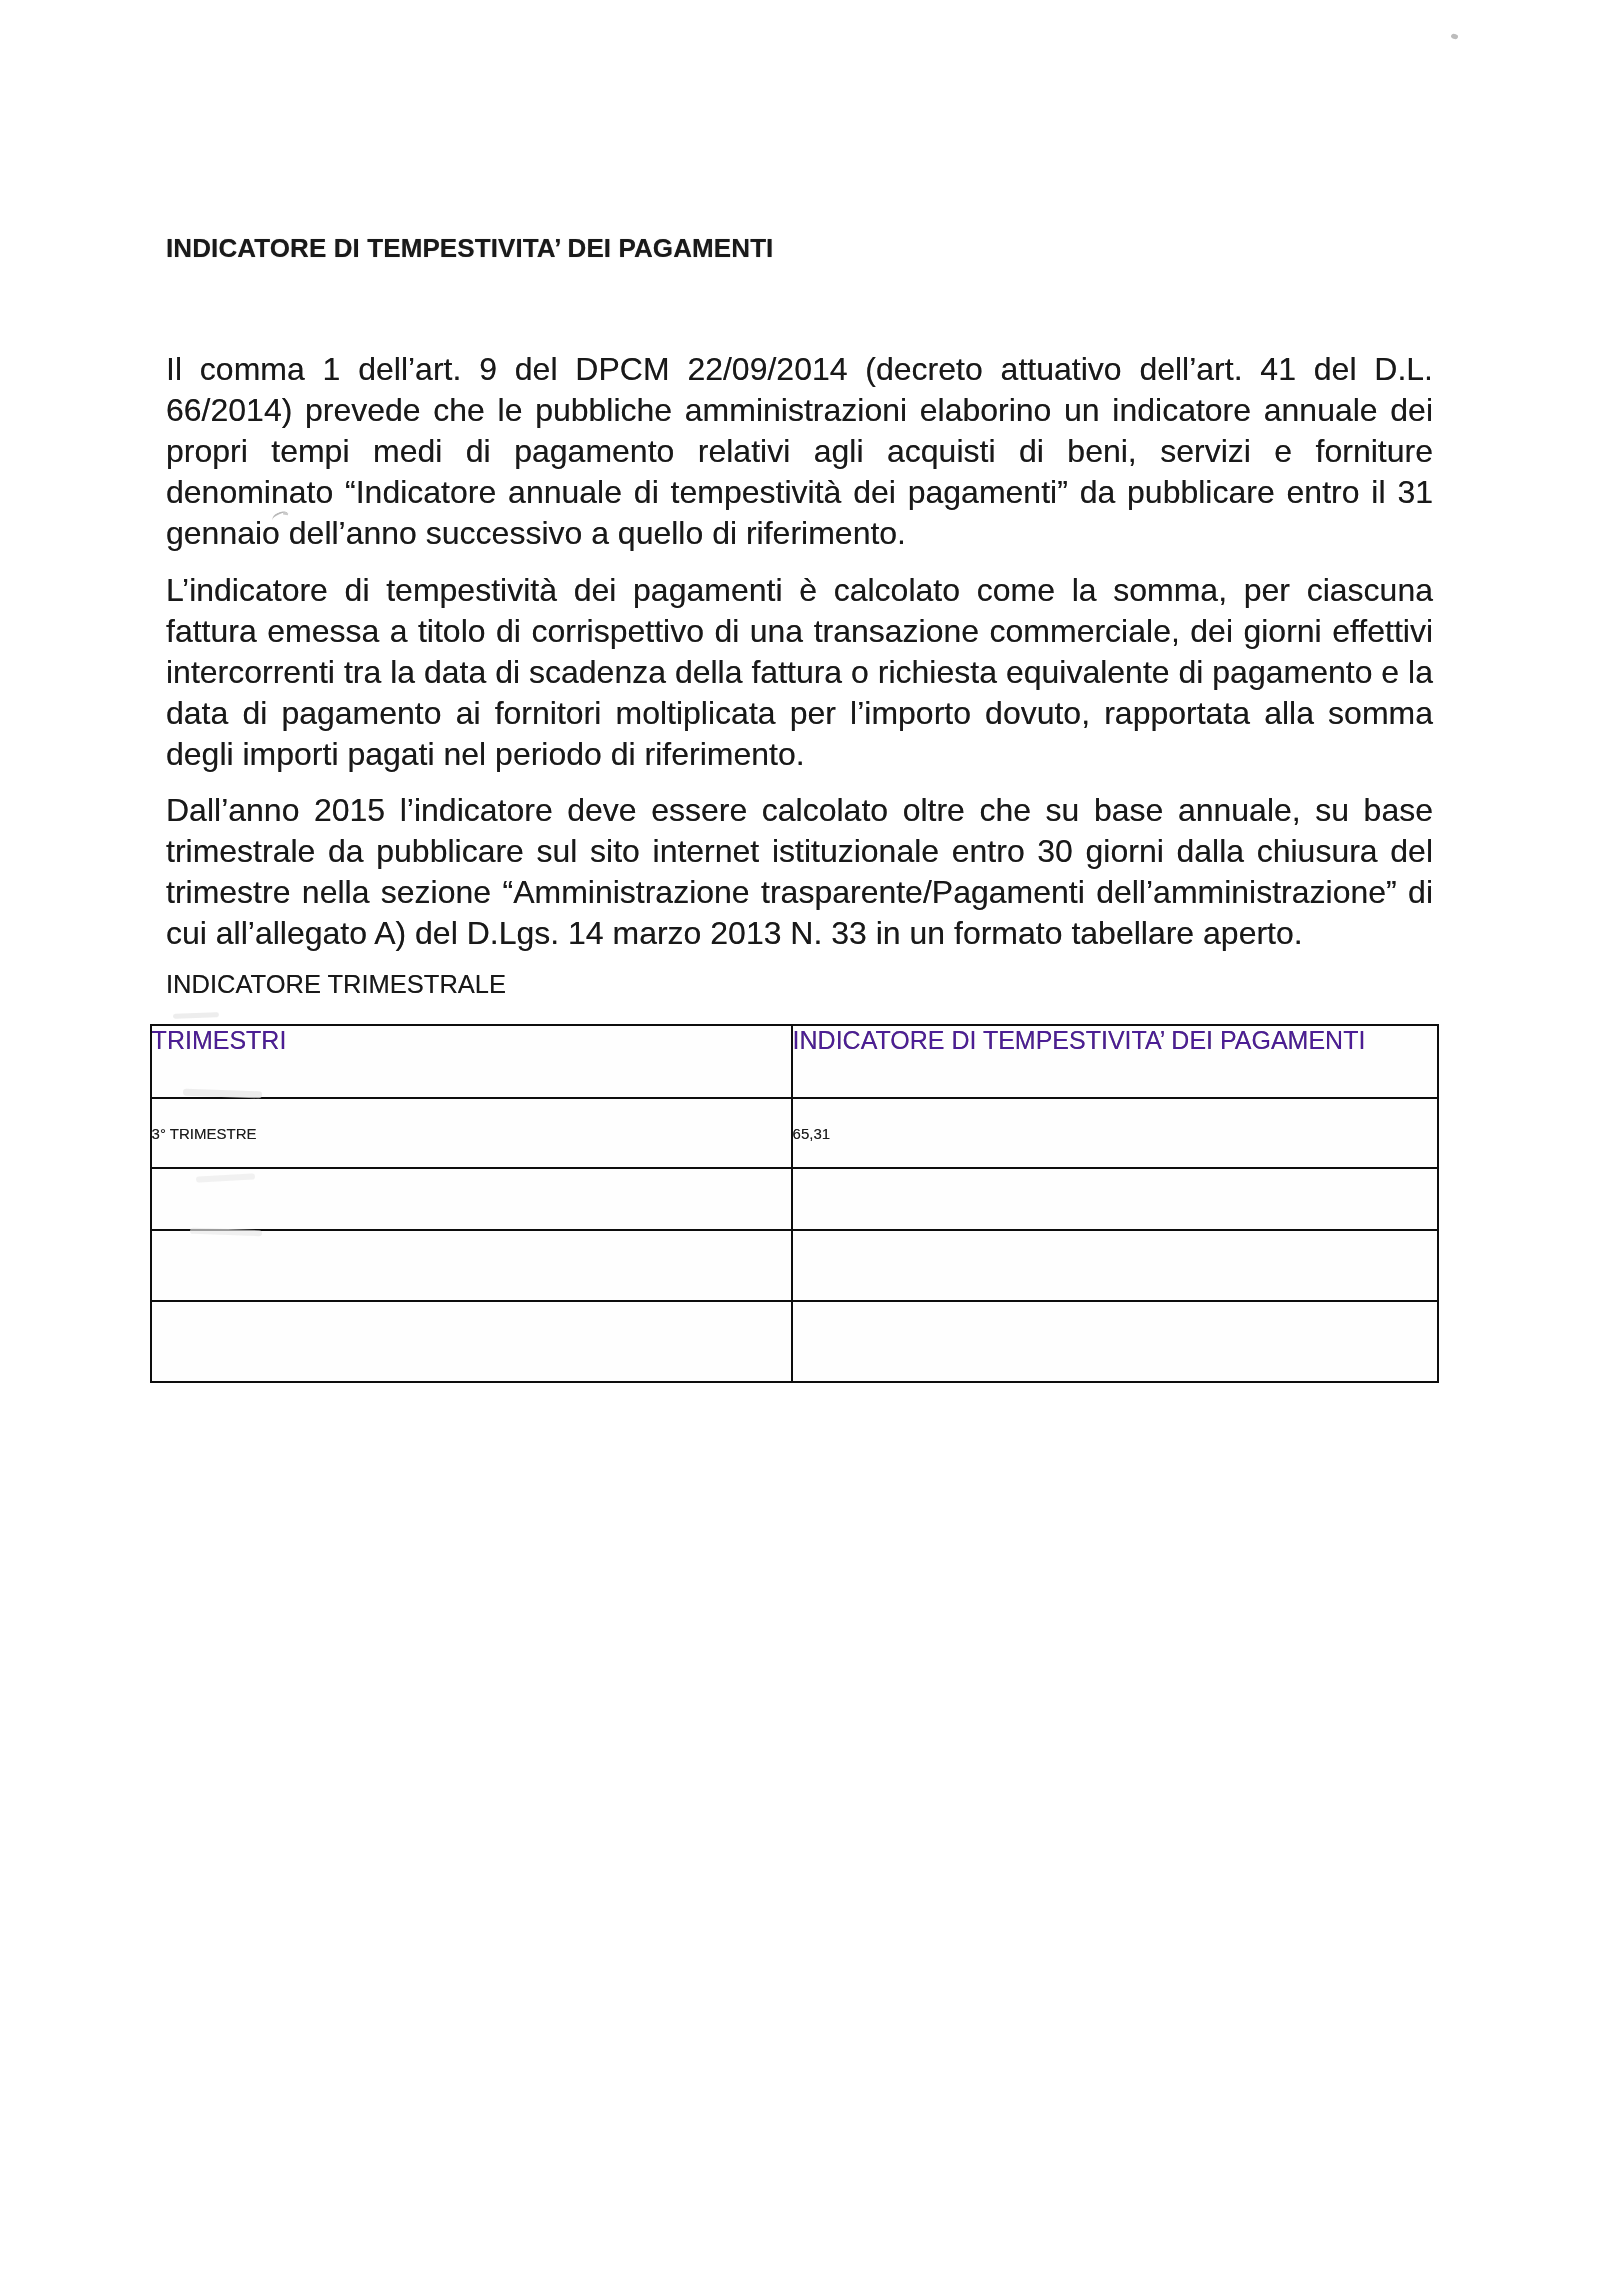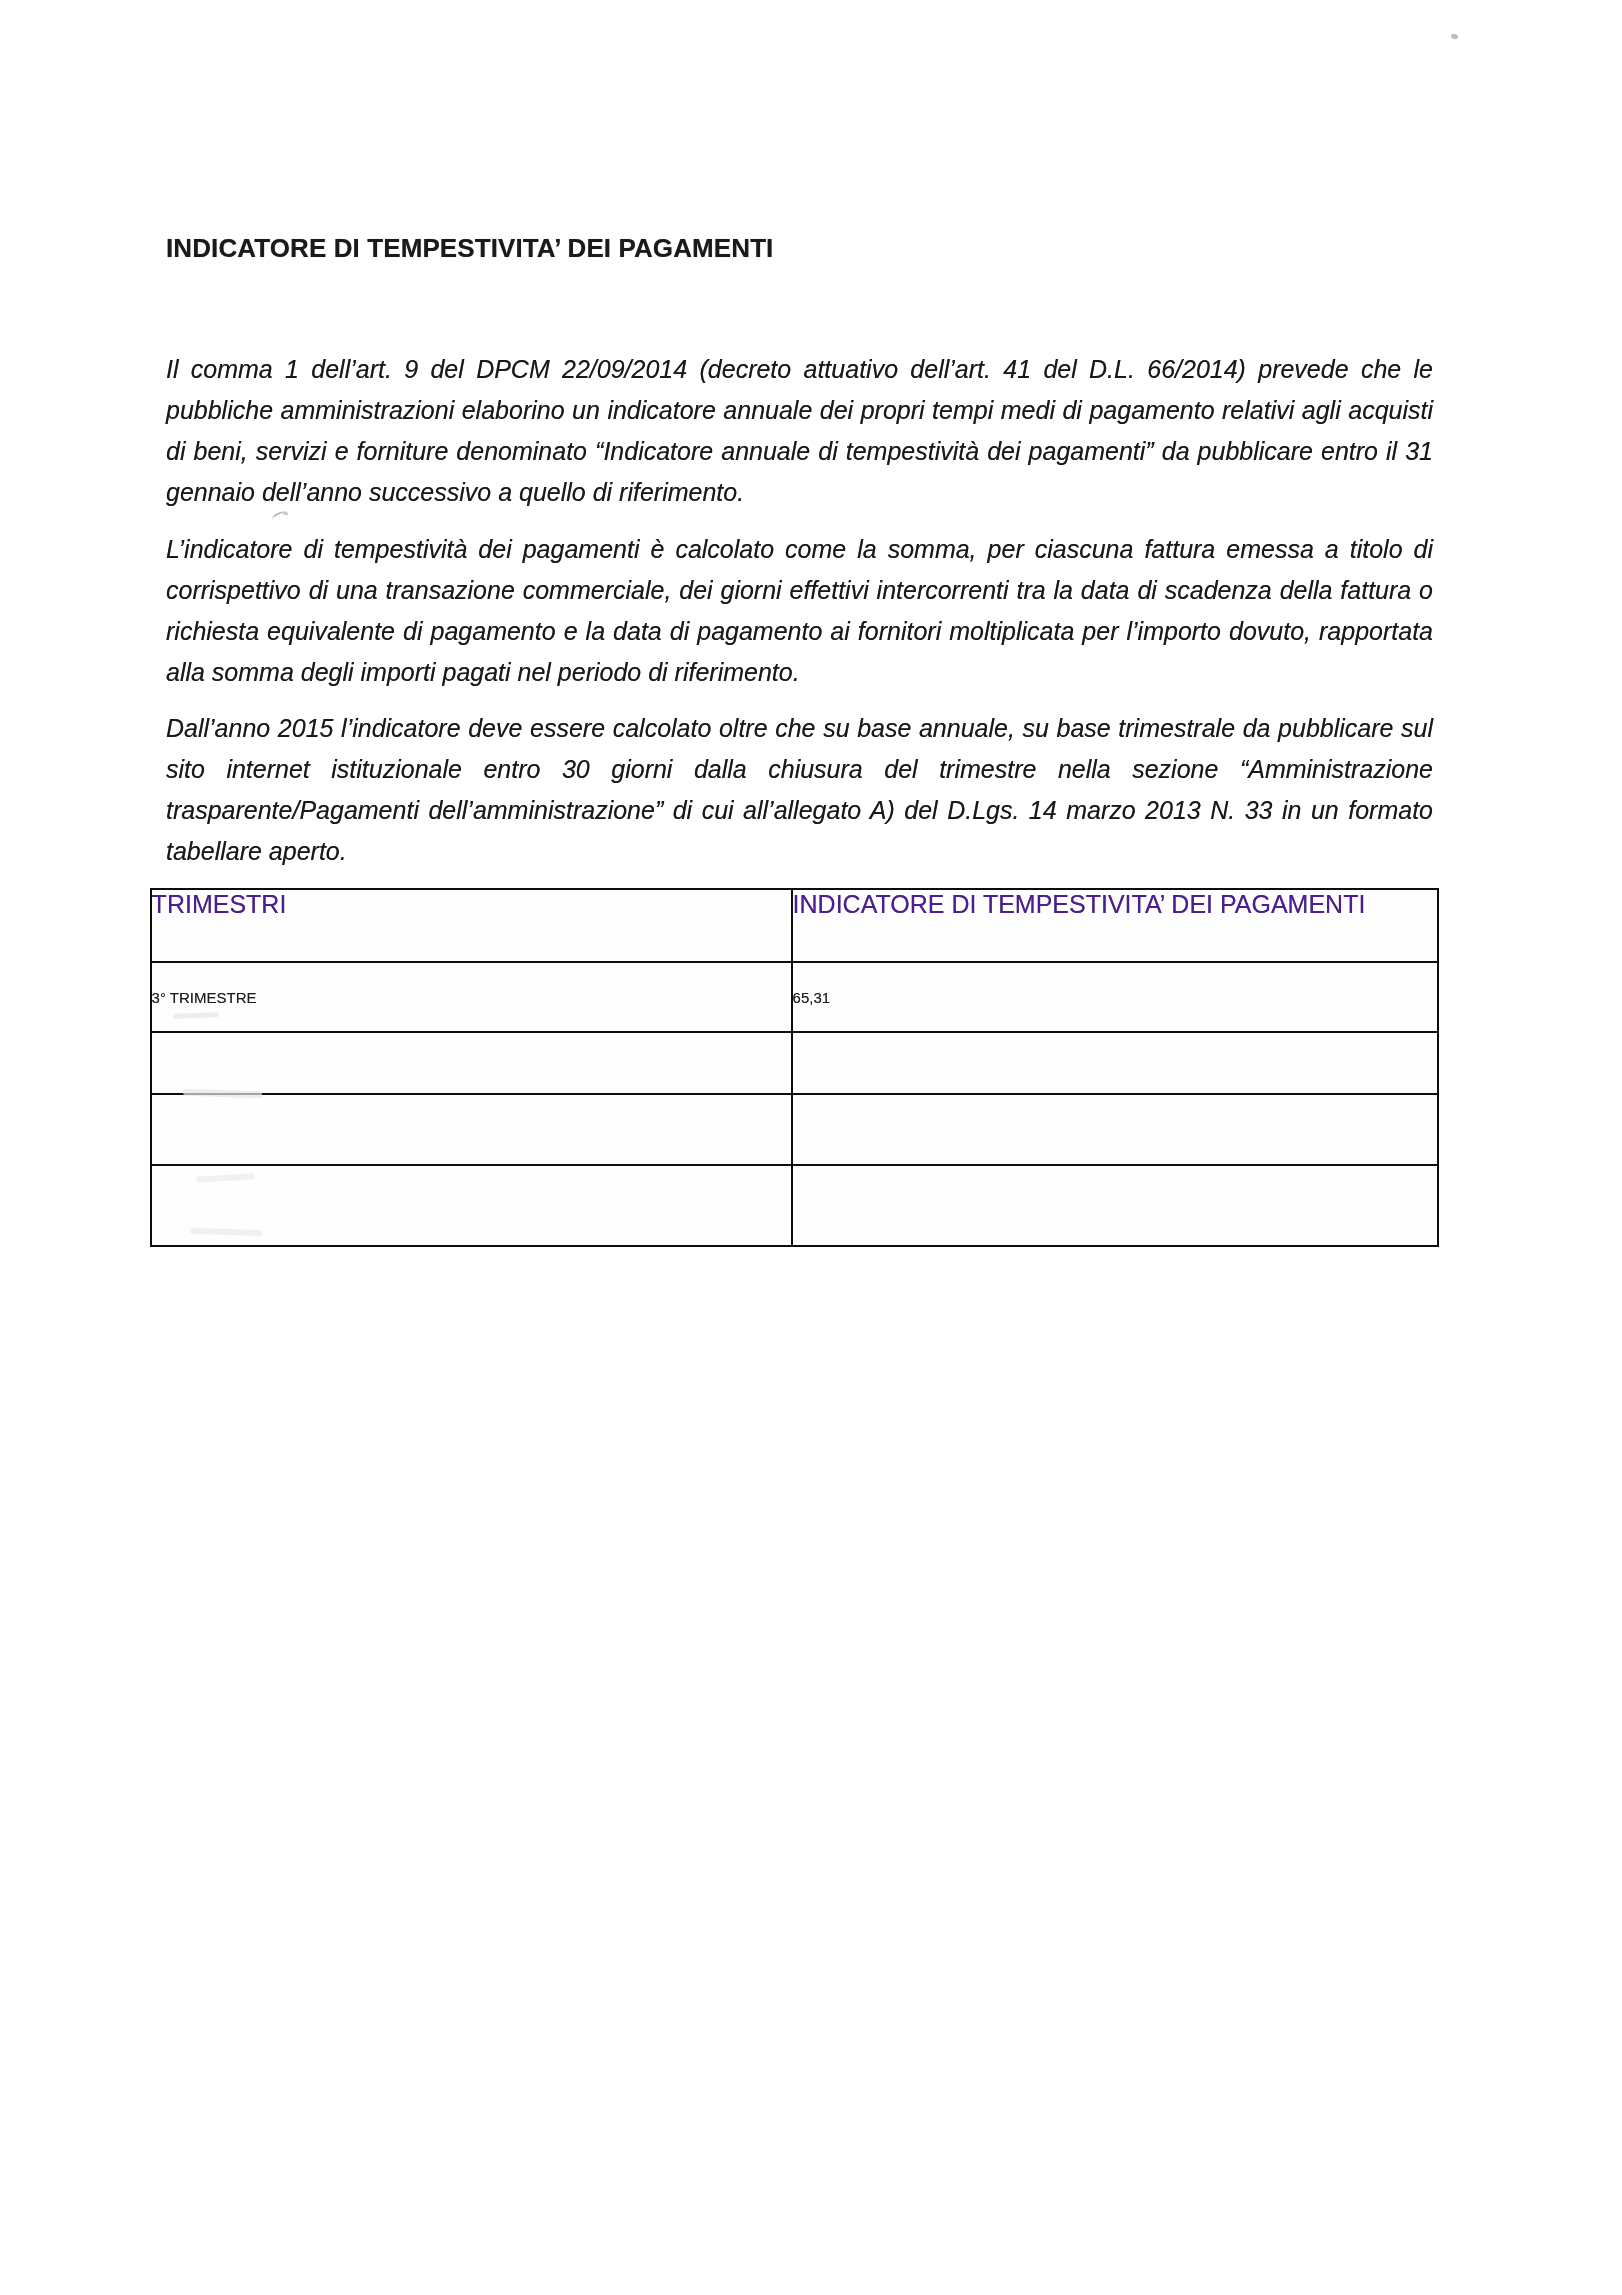--- a/index.html
+++ b/index.html
@@ -25,26 +25,25 @@
   .doc-title {
     margin: 0;
     font-size: 26px;
     font-weight: bold;
     letter-spacing: 0.1px;
     color: #1a1a1a;
     text-shadow: 0 0 0.7px rgba(25,25,25,0.55);
   }
   .para {
     margin: 0 0 15.7px 0;
-    font-size: 25px;
+    font-size: 32px;
     line-height: 41px;
     text-align: justify;
     color: #191919;
     text-shadow: 0 0 0.4px rgba(25,25,25,0.6);
-    font-style: italic;
   }
   .para.first {
     margin-top: 85px;
   }
   .section-heading {
     margin: 7.9px 0 25px 0;
     font-size: 25.5px;
     font-weight: normal;
     color: #191919;
     text-shadow: 0 0 0.5px rgba(25,25,25,0.6);
@@ -153,20 +152,21 @@
   <div class="content">
 
     <h1 class="doc-title">INDICATORE DI TEMPESTIVITA’ DEI PAGAMENTI</h1>
 
     <p class="para first">Il comma 1 dell’art. 9 del DPCM 22/09/2014 (decreto attuativo dell’art. 41 del D.L. 66/2014) prevede che le pubbliche amministrazioni elaborino un indicatore annuale dei propri tempi medi di pagamento relativi agli acquisti di beni, servizi e forniture denominato “Indicatore annuale di tempestività dei pagamenti” da pubblicare entro il 31 gennaio dell’anno successivo a quello di riferimento.</p>
 
     <p class="para">L’indicatore di tempestività dei pagamenti è calcolato come la somma, per ciascuna fattura emessa a titolo di corrispettivo di una transazione commerciale, dei giorni effettivi intercorrenti tra la data di scadenza della fattura o richiesta equivalente di pagamento e la data di pagamento ai fornitori moltiplicata per l’importo dovuto, rapportata alla somma degli importi pagati nel periodo di riferimento.</p>
 
     <p class="para">Dall’anno 2015 l’indicatore deve essere calcolato oltre che su base annuale, su base trimestrale da pubblicare sul sito internet istituzionale entro 30 giorni dalla chiusura del trimestre nella sezione “Amministrazione trasparente/Pagamenti dell’amministrazione” di cui all’allegato A) del D.Lgs. 14 marzo 2013 N. 33 in un formato tabellare aperto.</p>
 
+    <h2 class="section-heading">INDICATORE TRIMESTRALE</h2>
 
     <table class="qtable">
       <colgroup>
         <col class="c1">
         <col class="c2">
       </colgroup>
       <thead>
         <tr>
           <th class="hcell">TRIMESTRI</th>
           <th class="hcell">INDICATORE DI TEMPESTIVITA’ DEI PAGAMENTI</th>

